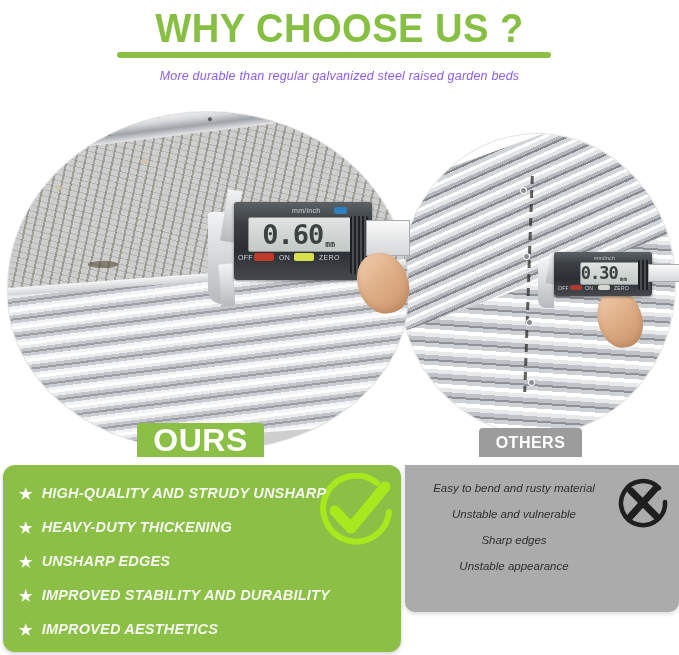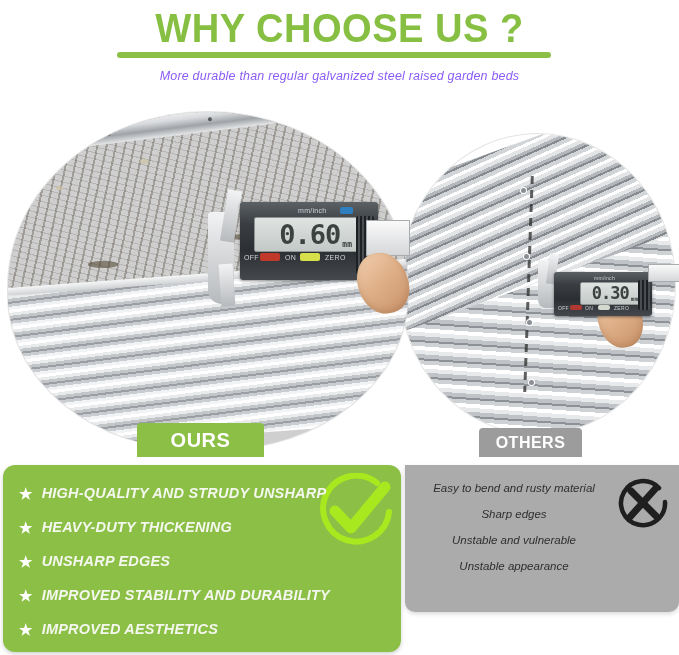--- a/index.html
+++ b/index.html
@@ -151,21 +151,21 @@
   }
   .cal-screen{
     position:absolute;background:linear-gradient(180deg,#dfe3e2,#c3c9c6);
     border:1px solid #8e9492;border-radius:2px;
     display:flex;align-items:center;justify-content:flex-end;
     font-family:"DejaVu Sans Mono", monospace;
     color:#3c4240;font-weight:bold;
     overflow:hidden;
   }
   .cal-val{letter-spacing:-1px;line-height:1;padding-right:2px;}
-  .cal-unit{font-size:6px;padding-right:5px;padding-bottom:2px;align-self:flex-end;text-align:center;}
+  .cal-unit{font-size:6px;padding-right:16px;padding-bottom:2px;align-self:flex-end;text-align:center;}
   .cal-label{position:absolute;color:#cfd4d8;font-size:5px;font-family:"Liberation Sans",sans-serif;letter-spacing:.3px;}
   .cal-btn{position:absolute;border-radius:2px;}
   .cal-jaw{position:absolute;background:linear-gradient(180deg,#f2f3f4,#b7babd);}
   .cal-scale{
     position:absolute;
     background:linear-gradient(180deg,#fafafa,#d5d7d9);
     border:1px solid #a9acaf;
   }
   .cal-grip{
     position:absolute;
@@ -183,21 +183,21 @@
   .badge{
     position:absolute;
     color:#ffffff;font-weight:bold;
     font-family:"Liberation Sans", sans-serif;
     display:flex;align-items:center;justify-content:center;
     letter-spacing:0.5px;
     border-radius:4px 4px 0 0;
   }
   .badge-ours{
     left:137px;top:423px;width:127px;height:34px;
-    background:#8cbf46;font-size:20px;
+    background:#8cbf46;font-size:32px;
   }
   .badge-others{
     left:479px;top:428px;width:103px;height:29px;
     background:#9c9c9c;font-size:16px;
   }
 
   
   .panel-green{
     position:absolute;left:3px;top:465px;width:398px;height:187px;
     background:#8cbf46;
@@ -268,21 +268,21 @@
       <span class="coil-rivet" style="left:45%;top:40%;"></span>
       <span class="coil-rivet" style="left:46%;top:62%;"></span>
       <span class="coil-rivet" style="left:47%;top:82%;"></span>
 
       <div class="thumb" style="left:72%;top:52%;width:44px;height:58px;transform:rotate(-12deg);"></div>
     </div>
 
     <div class="caliper" style="left:538px;top:156px;width:140px;height:64px;">
       <div class="cal-jaw" style="left:0px;top:8px;width:16px;height:48px;border-radius:2px 0 0 8px;"></div>
       <div class="cal-jaw" style="left:10px;top:2px;width:9px;height:30px;transform:rotate(8deg);"></div>
-      <div class="cal-body" style="left:16px;top:20px;width:98px;height:44px;">
+      <div class="cal-body" style="left:16px;top:0;width:98px;height:44px;">
         <div class="cal-label" style="left:40px;top:3px;">mm/inch</div>
         <div class="cal-screen" style="left:26px;top:10px;width:62px;height:21px;">
           <span class="cal-val" style="font-size:17px;">0.30</span>
           <span class="cal-unit">mm</span>
         </div>
         <div class="cal-label" style="left:4px;top:33px;">OFF</div>
         <div class="cal-btn" style="left:16px;top:33px;width:12px;height:5px;background:#b03a33;"></div>
         <div class="cal-label" style="left:31px;top:33px;">ON</div>
         <div class="cal-btn" style="left:44px;top:33px;width:12px;height:5px;background:#d5d8cf;"></div>
         <div class="cal-label" style="left:60px;top:33px;">ZERO</div>
@@ -304,21 +304,21 @@
         <span class="rail-screw" style="left:170px;top:12px;"></span>
       </div>
       <div class="corr-top"></div>
       <div class="corr"></div>
     </div>
 
     <div class="caliper" style="left:208px;top:94px;width:200px;height:120px;">
       <div class="cal-jaw" style="left:0px;top:22px;width:26px;height:92px;border-radius:3px 0 0 14px;"></div>
       <div class="cal-jaw" style="left:16px;top:0px;width:14px;height:52px;transform:rotate(9deg);"></div>
       <div class="cal-jaw" style="left:12px;top:74px;width:14px;height:42px;transform:rotate(-4deg);"></div>
-      <div class="cal-body" style="left:26px;top:12px;width:138px;height:78px;margin-left:6px;">
+      <div class="cal-body" style="left:26px;top:12px;width:138px;height:78px;">
         <div class="cal-label" style="left:58px;top:5px;font-size:7px;">mm/inch</div>
         <div class="cal-btn" style="left:100px;top:5px;width:13px;height:7px;background:#2f7fc0;"></div>
         <div class="cal-screen" style="left:14px;top:15px;width:102px;height:33px;">
           <span class="cal-val" style="font-size:27px;">0.60</span>
           <span class="cal-unit" style="font-size:8px;">mm</span>
         </div>
         <div class="cal-label" style="left:4px;top:52px;font-size:7px;">OFF</div>
         <div class="cal-btn" style="left:20px;top:51px;width:20px;height:8px;background:#c0392b;"></div>
         <div class="cal-label" style="left:45px;top:52px;font-size:7px;">ON</div>
         <div class="cal-btn" style="left:60px;top:51px;width:20px;height:8px;background:#d6e04a;"></div>
@@ -329,22 +329,22 @@
       <div class="thumb" style="left:150px;top:62px;width:50px;height:62px;transform:rotate(-16deg);"></div>
     </div>
 
     <div class="badge badge-others" style="top:332px;left:479px;">OTHERS</div>
     <div class="badge badge-ours" style="top:327px;left:137px;">OURS</div>
   </div>
 
   <div class="panel-gray">
     <div class="others-list">
       <div class="others-item">Easy to bend and rusty material</div>
+      <div class="others-item">Unstable and vulnerable</div>
       <div class="others-item">Sharp edges</div>
-      <div class="others-item">Unstable and vulnerable</div>
       <div class="others-item">Unstable appearance</div>
     </div>
     <div class="x-wrap">
       <svg viewBox="0 0 56 56" width="56" height="56" aria-hidden="true">
         <path d="M44 13 A22 22 0 1 0 50 27" fill="none" stroke="#1f1f1f" stroke-width="4.5" stroke-linecap="round"></path>
         <path d="M16 16 L41 41" stroke="#1f1f1f" stroke-width="7" stroke-linecap="round"></path>
         <path d="M41 13 L15 42" stroke="#1f1f1f" stroke-width="7" stroke-linecap="round"></path>
       </svg>
     </div>
   </div>

